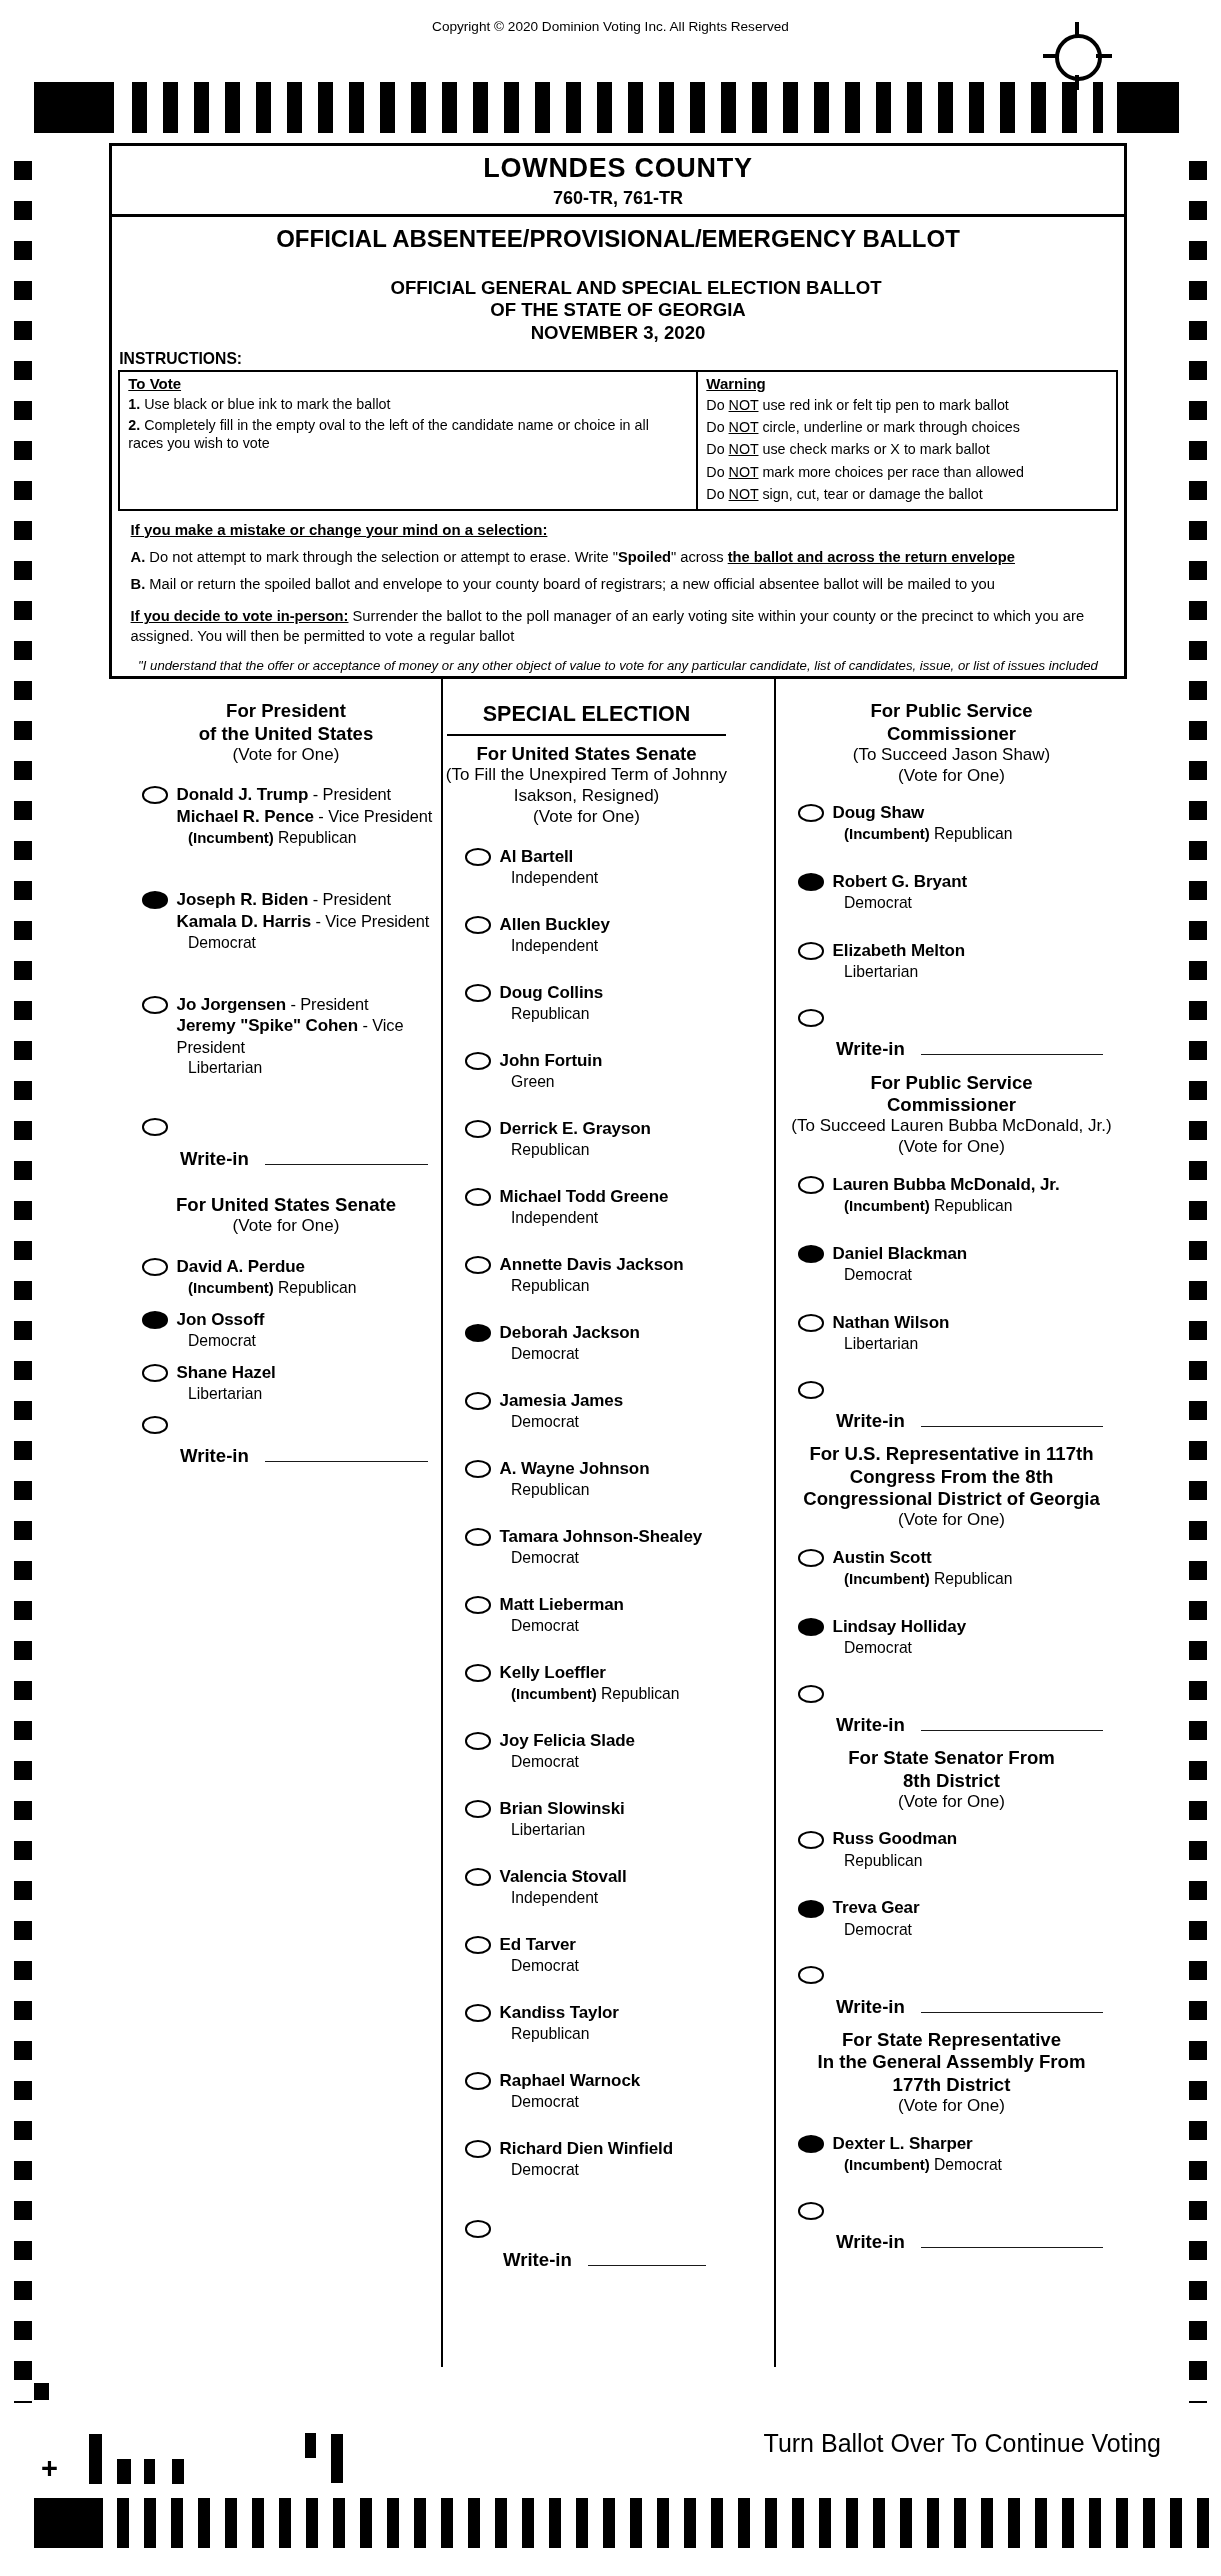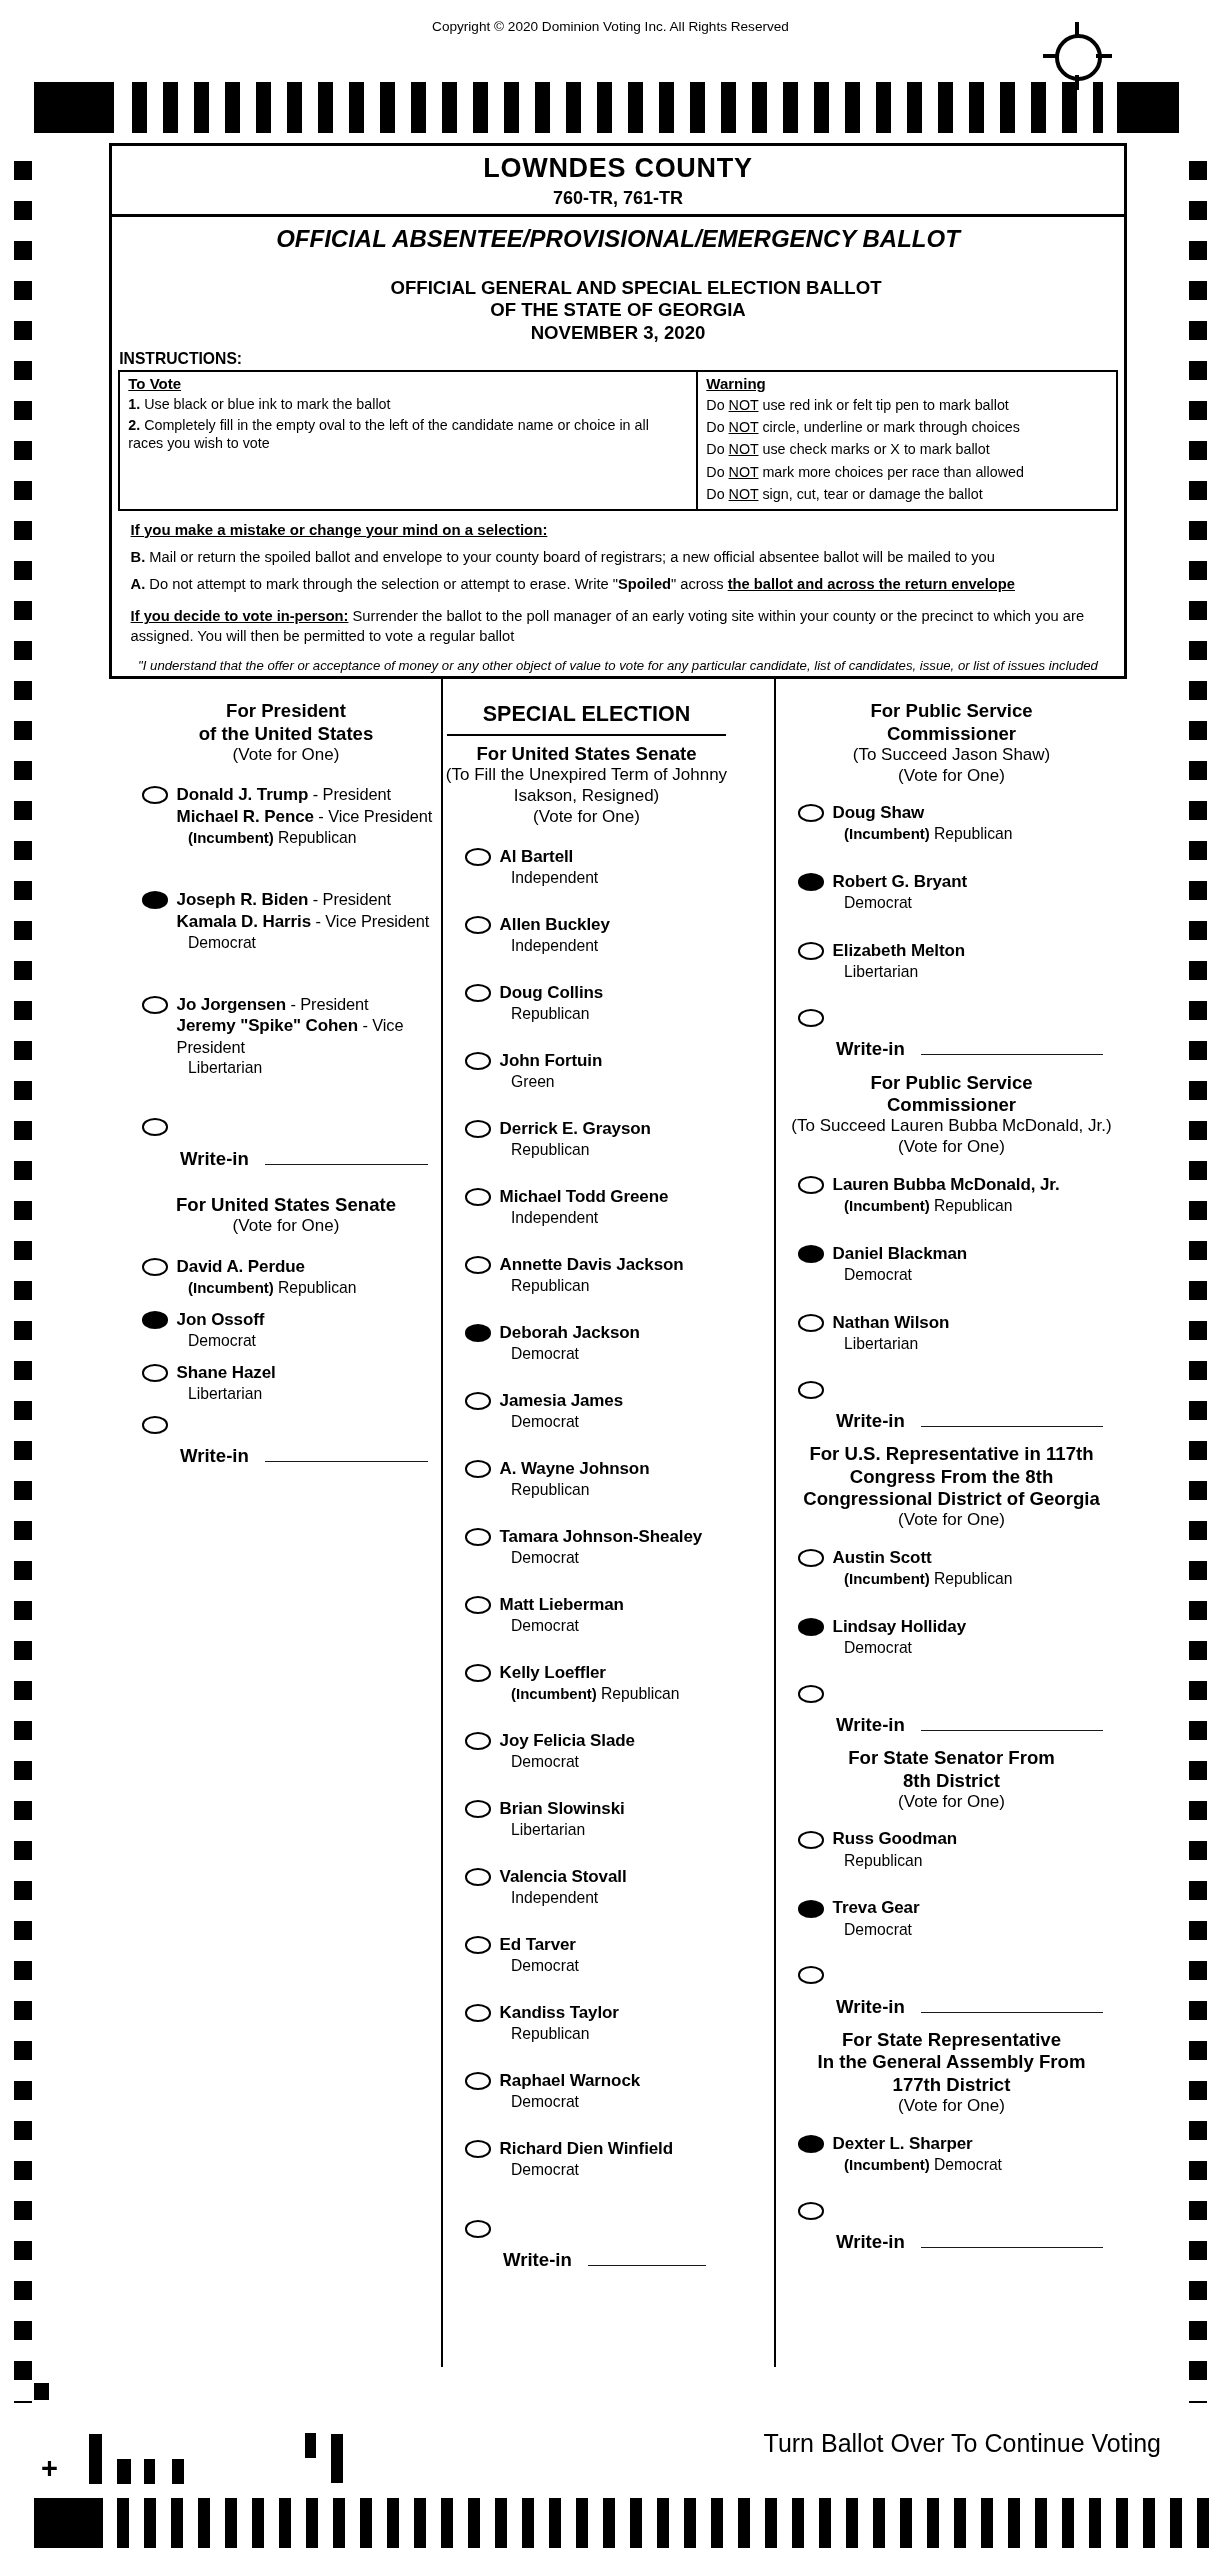--- a/index.html
+++ b/index.html
@@ -43,21 +43,21 @@
   .bc2b{left:331px;top:2434px;width:12px;height:49px;}
   .sheet-code{position:absolute;left:343px;top:2449px;font-size:11.4px;font-weight:bold;transform:rotate(90deg);transform-origin:left top;}
 
   
   .ballot-box{position:absolute;left:109px;top:143px;width:1018px;height:536px;
     border:3.6px solid #000;box-sizing:border-box;overflow:hidden;}
   .bb-row1{border-bottom:3.6px solid #000;text-align:center;padding:7.2px 0 5.7px;}
   .county{font-size:27px;font-weight:bold;letter-spacing:0.7px;}
   .style-code{font-size:18px;font-weight:bold;margin-top:3.6px;}
   .bb-row2{text-align:center;padding:7.2px 0 0;}
-  .ballot-type{font-size:24px;font-weight:bold;font-style:italic;}
+  .ballot-type{font-size:24px;font-weight:bold;}
   .etitle1{font-size:18.6px;font-weight:bold;margin-top:24px;padding-left:36px;}
   .etitle{font-size:18.6px;font-weight:bold;margin-top:0.7px;}
   .instr-label{font-size:15.7px;font-weight:bold;padding:5.7px 7.2px 2.1px;}
   .instr-box{border:2.9px solid #000;margin:0 5.7px;display:flex;}
   .instr-left{width:58%;border-right:2.9px solid #000;padding:3.6px 8.6px 5.7px;box-sizing:border-box;}
   .instr-right{flex:1;padding:3.6px 8.6px 5.7px;}
   .instr-title{font-size:15px;font-weight:bold;text-decoration:underline;}
   .instr-item{font-size:14.3px;margin-top:3.6px;line-height:1.25;}
   .instr-item .num{font-weight:bold;}
   .warn-item{font-size:14.3px;margin-top:3.6px;line-height:1.3;}
@@ -153,22 +153,22 @@
           <div class="warn-item"><span>Do </span><span class="not">NOT</span><span> use red ink or felt tip pen to mark ballot</span></div>
           <div class="warn-item"><span>Do </span><span class="not">NOT</span><span> circle, underline or mark through choices</span></div>
           <div class="warn-item"><span>Do </span><span class="not">NOT</span><span> use check marks or X to mark ballot</span></div>
           <div class="warn-item"><span>Do </span><span class="not">NOT</span><span> mark more choices per race than allowed</span></div>
           <div class="warn-item"><span>Do </span><span class="not">NOT</span><span> sign, cut, tear or damage the ballot</span></div>
         </div>
     </div>
   </div>
   <div class="mistake">
     <div class="m-head">If you make a mistake or change your mind on a selection:</div>
+    <div class="m-item" id="mistake-a"><span class="b ">A.</span><span> Do not attempt to mark through the selection or attempt to erase.  Write "</span><span class="b ">Spoiled</span><span>" across </span><span class="b u">the ballot and across the return envelope</span></div>
     <div class="m-item" id="mistake-b"><span class="b ">B.</span><span> Mail or return the spoiled ballot and envelope to your county board of registrars; a new official absentee ballot will be mailed to you</span></div>
-    <div class="m-item" id="mistake-a"><span class="b ">A.</span><span> Do not attempt to mark through the selection or attempt to erase.  Write "</span><span class="b ">Spoiled</span><span>" across </span><span class="b u">the ballot and across the return envelope</span></div>
     <div class="m-inperson" id="inperson"><span class="b u">If you decide to vote in-person:</span><span>  Surrender the ballot to the poll manager of an early voting site within your county or the precinct to which you are assigned.  You will then be permitted to vote a regular ballot</span></div>
     <div class="oath">"I understand that the offer or acceptance of money or any other object of value to vote for any particular candidate, list of candidates, issue, or list of issues included in this election constitutes an act of voter fraud and is a felony under Georgia law." [O.C.G.A. 21-2-284(e), 21-2-285(h) and 21-2-383(a)]</div>
   </div>
 </div>
 
 <div class="divider" id="dividerA"></div>
 <div class="divider" id="dividerB"></div>
 
 <div class="column" id="col0">
     <div class="contest contest-0">

